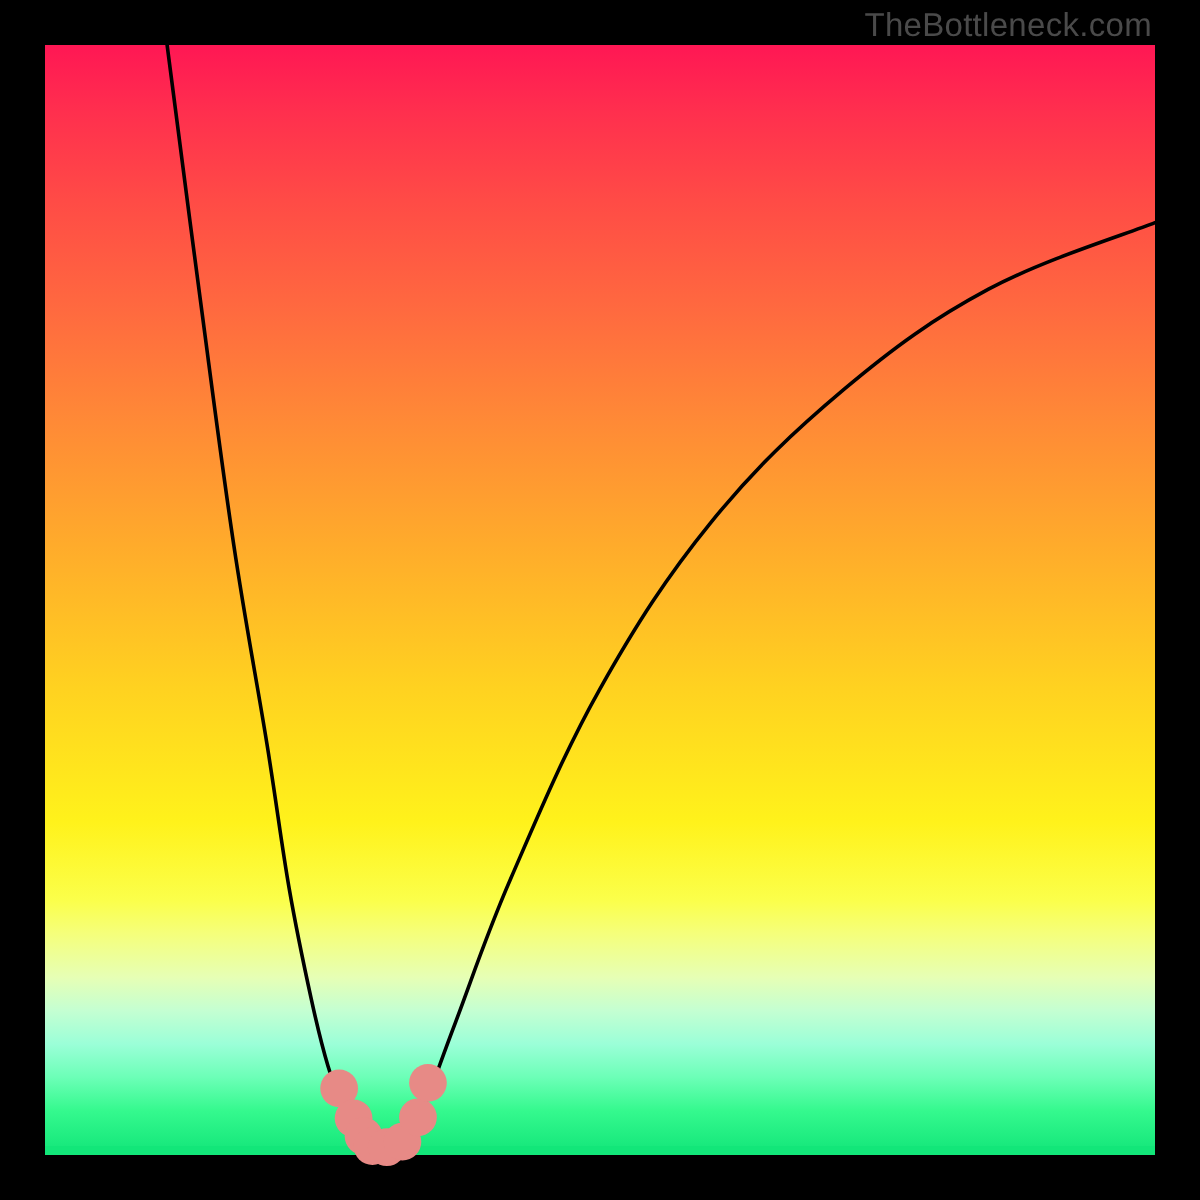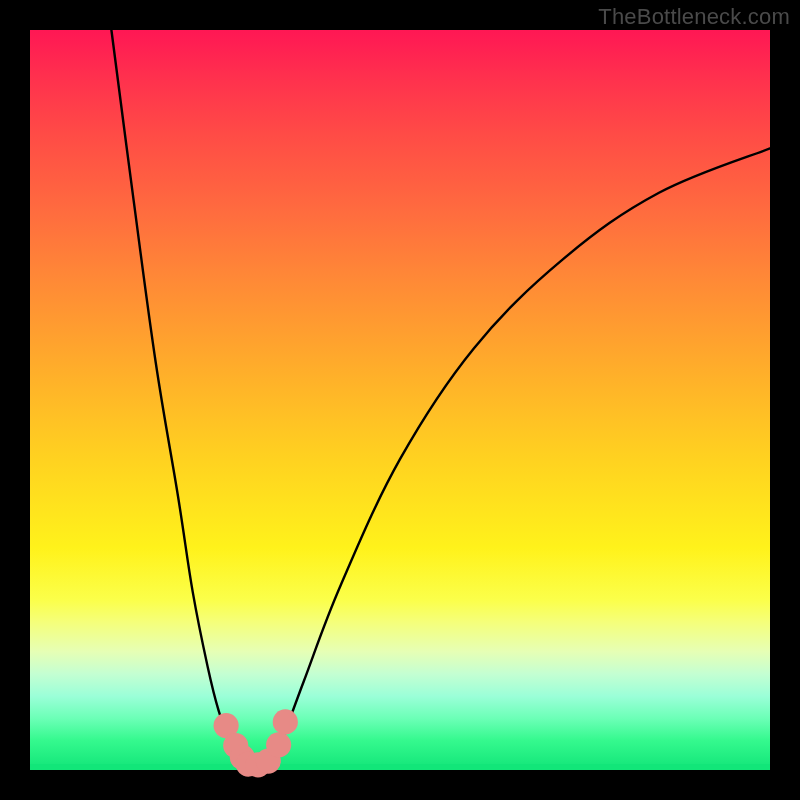--- a/index.html
+++ b/index.html
@@ -7,21 +7,21 @@
     width: 800px;
     height: 800px;
     background: #000;
     position: relative;
     overflow: hidden;
     font-family: Arial, Helvetica, sans-serif;
   }
   .watermark {
     position: absolute;
     top: 4px;
-    right: 10px;
+    right: 32px;
     color: #4a4a4a;
     font-size: 22px;
     font-weight: 400;
     z-index: 10;
     letter-spacing: 0.2px;
   }
   .plot {
     position: absolute;
     left: 30px;
     top: 30px;

